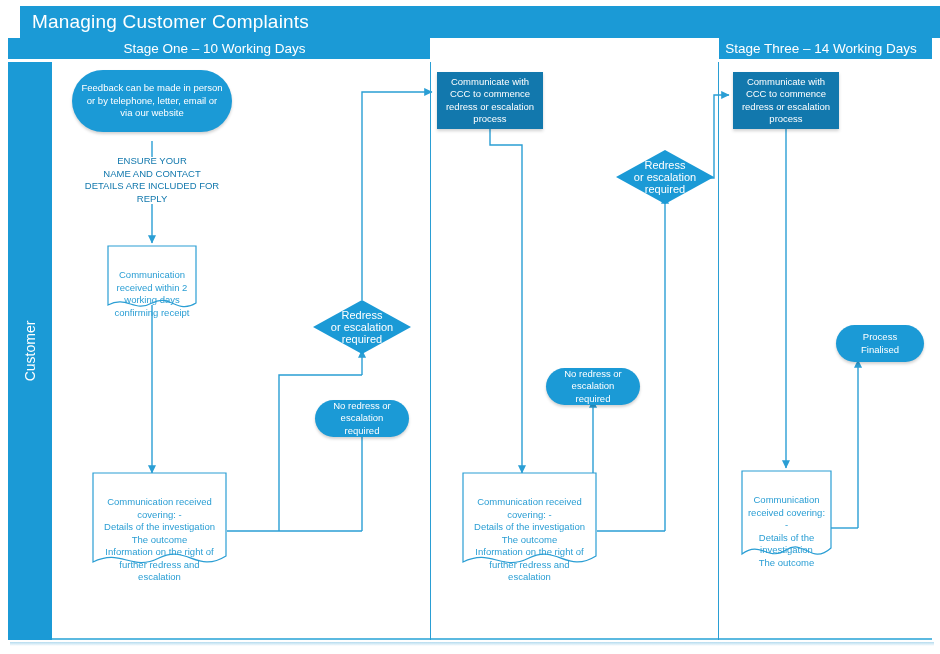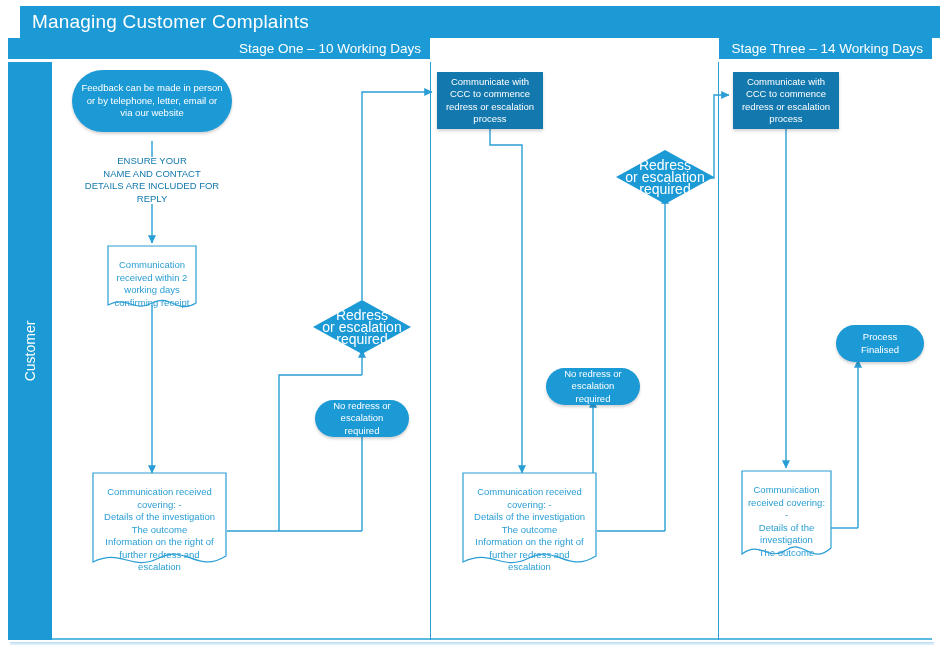--- a/index.html
+++ b/index.html
@@ -21,21 +21,21 @@
     box-sizing:border-box;
     letter-spacing:.2px;
     margin-left:12px;
   }
   .stage-bar{
     position:absolute;top:38px;height:21px;
     background:#1b9ad6;
     color:#ffffff;
     font-size:13.5px;
     line-height:21px;
-    text-align:right;
+    text-align:center;
     padding-right:9px;
     box-sizing:border-box;
     border-right:1px solid #ffffff;
   }
   .lane-label{
     position:absolute;left:8px;top:62px;width:44px;height:578px;
     background:#1b9ad6;
   }
   .lane-label span{
     position:absolute;left:50%;top:50%;
@@ -68,28 +68,28 @@
   .boxproc{
     background:#1278ad;color:#ffffff;
     display:flex;align-items:center;justify-content:flex-start;text-align:center;
     font-size:9.5px;line-height:12.5px;padding:4px 6px;
     box-shadow:0 2px 3px rgba(0,0,0,.18);
   }
   .diamond-wrap{display:block;}
   .diamond-txt{
     position:absolute;left:0;top:0;width:100%;height:100%;
     display:flex;align-items:center;justify-content:center;text-align:center;
-    color:#ffffff;font-size:14px;line-height:12px;
+    color:#ffffff;font-size:11px;line-height:12px;
   }
   .docshape{color:#2a9ed4;}
   .doc-txt{
     position:absolute;left:0;top:0;width:100%;
     display:flex;align-items:flex-start;justify-content:center;text-align:center;
     font-size:9.5px;line-height:12.5px;color:#2a9ed4;
-    padding:14px 5px 0 5px;box-sizing:border-box;white-space:pre-line;
+    padding:24px 5px 0 5px;box-sizing:border-box;white-space:pre-line;
   }
   .annot{
     position:absolute;text-align:center;color:#1278ad;
     font-size:9.5px;line-height:12.5px;white-space:pre-line;
   }
   svg.lines{position:absolute;left:0;top:0;width:940px;height:654px;pointer-events:none;}
 </style>
 </head>
 <body>
 

